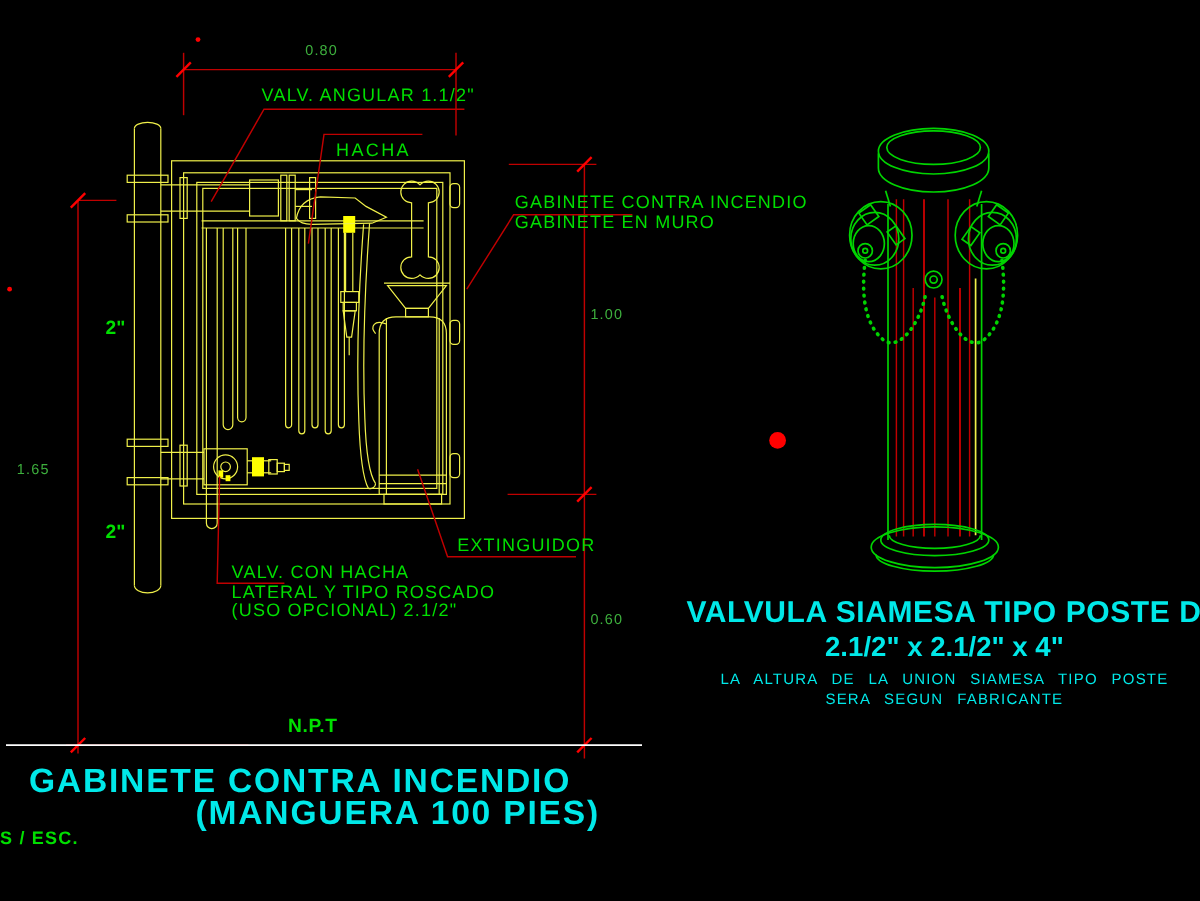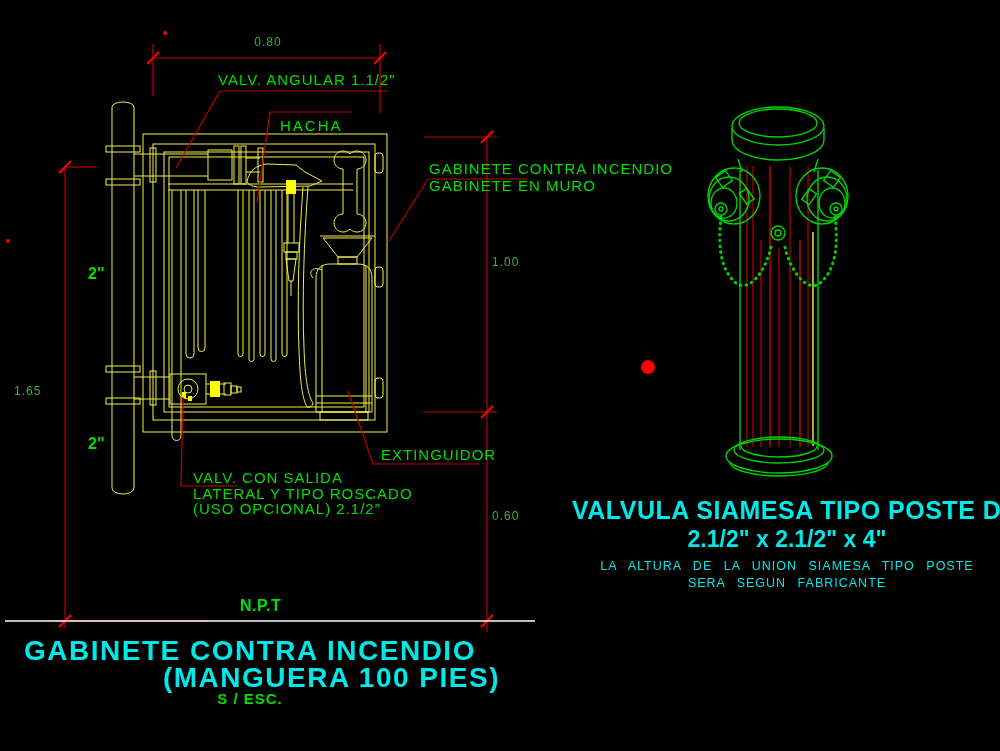--- a/index.html
+++ b/index.html
@@ -7,21 +7,21 @@
     position:relative;width:1000px;height:751px;background:var(--bg,#000);
     overflow:hidden;font-family:"Liberation Sans",sans-serif;
   }
   svg{position:absolute;left:0;top:0;}
   .lbl{position:absolute;white-space:nowrap;line-height:1.05;}
   .cad{font-size:15px;letter-spacing:1px;color:var(--green);}
   .dimnum{font-size:12px;letter-spacing:1px;color:var(--dim_green);}
   .pipedia{font-size:16px;font-weight:bold;color:var(--green);}
   .npt{font-size:16px;font-weight:bold;letter-spacing:0.5px;color:var(--green);}
   .maintitle{color:var(--cyan);font-weight:bold;font-size:28px;letter-spacing:1.5px;text-align:center;width:500px;}
-  .esc{color:var(--green);font-weight:bold;font-size:15px;letter-spacing:1px;text-align:center;width:500px;}
+  .esc{color:var(--green);font-weight:bold;font-size:15px;letter-spacing:1px;text-align:left;width:500px;}
   .rtitle1{color:var(--cyan);font-weight:bold;font-size:25px;letter-spacing:0.5px;text-align:center;width:430px;}
   .rtitle2{color:var(--cyan);font-weight:bold;font-size:23px;text-align:center;width:430px;}
   .rnote{color:var(--cyan);font-size:12.5px;letter-spacing:1px;word-spacing:7px;text-align:center;width:430px;}
   g.yellow{stroke:var(--yellow);fill:none;stroke-width:1;}
   g.greenln{stroke:var(--hydrant_green);fill:none;stroke-width:1.4;}
   g.redln{stroke:var(--dim_red);fill:none;stroke-width:1.2;}
   g.chain{stroke:var(--hydrant_green);fill:none;stroke-width:3;stroke-dasharray:0.6 5.2;stroke-linecap:round;}
 </style>
 </head>
 <body>
@@ -233,21 +233,21 @@
   <div class="lbl cad" style="left:218px;top:72px;">VALV. ANGULAR 1.1/2"</div>
   <div class="lbl cad" style="left:280px;top:94px;letter-spacing:2px;margin-top:24px;">HACHA</div>
   <div class="lbl cad" style="left:429px;top:161px;">GABINETE CONTRA INCENDIO</div>
   <div class="lbl cad" style="left:429px;top:178px;">GABINETE EN MURO</div>
   <div class="lbl pipedia" style="left:88px;top:266px;">2"</div>
   <div class="lbl dimnum" style="left:14px;top:385px;">1.65</div>
   <div class="lbl pipedia" style="left:88px;top:436px;">2"</div>
   <div class="lbl dimnum" style="left:492px;top:256px;">1.00</div>
   <div class="lbl dimnum" style="left:492px;top:510px;">0.60</div>
   <div class="lbl cad" style="left:381px;top:447px;">EXTINGUIDOR</div>
-  <div class="lbl cad" style="left:193px;top:470px;">VALV. CON SALIDA</div>
+  <div class="lbl cad" style="left:193px;top:470px;">VALV. CON HACHA</div>
   <div class="lbl cad" style="left:193px;top:486px;">LATERAL Y TIPO ROSCADO</div>
   <div class="lbl cad" style="left:193px;top:501px;">(USO OPCIONAL) 2.1/2"</div>
   <div class="lbl npt" style="left:240px;top:598px;">N.P.T</div>
 
   <div class="lbl maintitle" style="left:0px;top:636px;">GABINETE CONTRA INCENDIO</div>
   <div class="lbl maintitle" style="left:0px;top:663px;text-align:right;">(MANGUERA 100 PIES)</div>
   <div class="lbl esc" style="left:0px;top:691px;">S / ESC.</div>
 
   <div class="lbl rtitle1" style="left:572px;top:497px;">VALVULA SIAMESA TIPO POSTE DE</div>
   <div class="lbl rtitle2" style="left:572px;top:527px;">2.1/2" x 2.1/2" x 4"</div>

